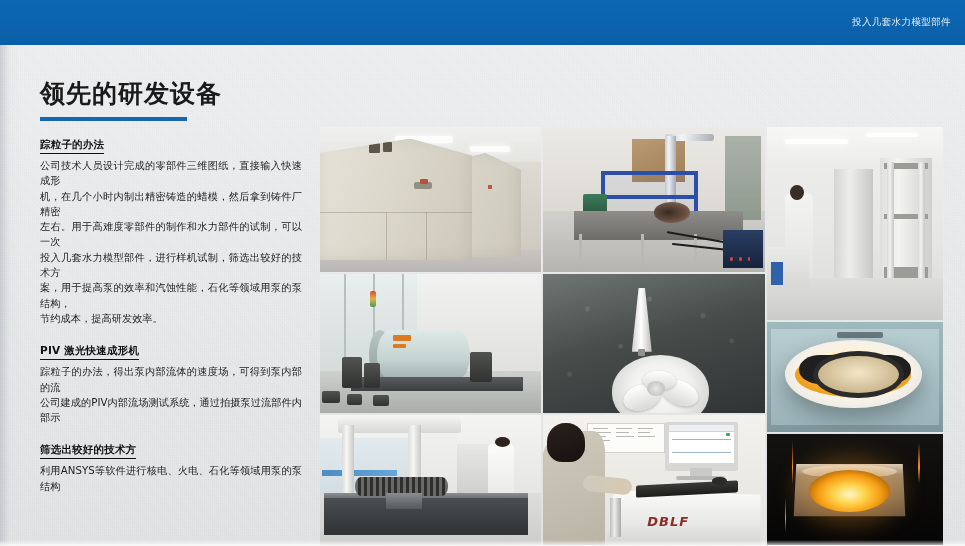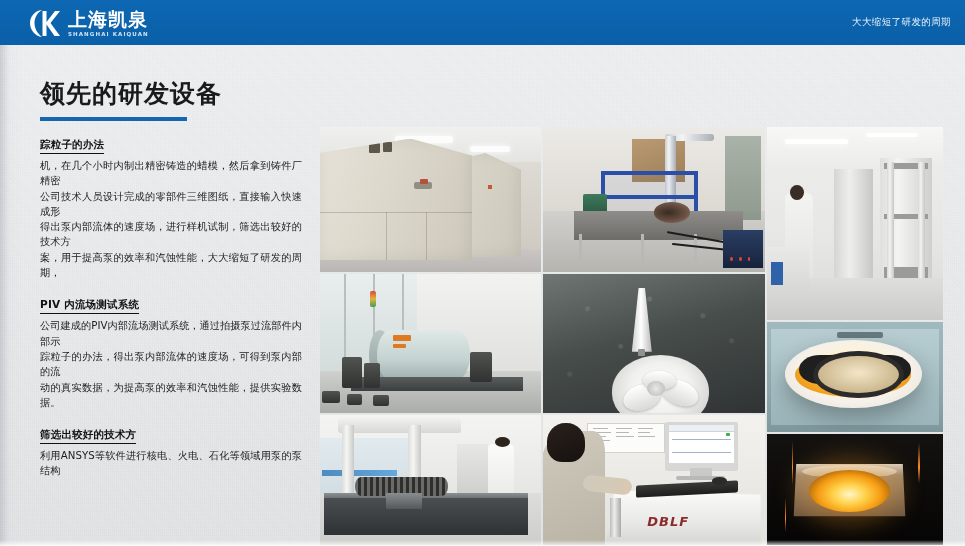--- a/index.html
+++ b/index.html
@@ -410,59 +410,48 @@
   
   .nosel { user-select: none; }
 </style>
 </head>
 <body>
 
 <div class="page nosel">
 
   <div class="header">
 
-    <div class="header-logo">
-      <div class="logo-mark">
-        <svg width="34" height="32" viewBox="0 0 34 32" aria-hidden="true">
-          <path d="M14 3 C6 4, 2 10, 2 16 C2 23, 7 29, 14 30 C9 26, 6.5 21, 6.5 16 C6.5 11, 9 6, 14 3 Z" fill="#ffffff"></path>
-          <path d="M14.5 4 L18.5 4 L18.5 15 L27 4 L32 4 L22.5 16 L32 29 L26.5 29 L18.5 17.5 L18.5 29 L14.5 29 Z" fill="#ffffff"></path>
-        </svg>
-      </div>
-      <div class="logo-text">
-        <div class="logo-cn">上海凯泉</div>
-        <div class="logo-en">SHANGHAI KAIQUAN</div>
-      </div>
-    </div>
-
-    <div class="header-slogan">大大缩短了研发的周期</div>
+
+    <div class="header-slogan">投入几套水力模型部件</div>
   </div>
 
   <div class="canvas">
 
     <div class="text-col">
 
       <h1 class="page-title">领先的研发设备</h1>
       <div class="title-rule"></div>
 
       <div class="sec">
         <div class="sec-head">踪粒子的办法</div>
         <div class="sec-body">
+          <span class="ln">公司技术人员设计完成的零部件三维图纸，直接输入快速成形</span>
           <span class="ln">机，在几个小时内制出精密铸造的蜡模，然后拿到铸件厂精密</span>
-          <span class="ln">公司技术人员设计完成的零部件三维图纸，直接输入快速成形</span>
-          <span class="ln">得出泵内部流体的速度场，进行样机试制，筛选出较好的技术方</span>
-          <span class="ln">案，用于提高泵的效率和汽蚀性能，大大缩短了研发的周期，</span>
+          <span class="ln">左右。用于高难度零部件的制作和水力部件的试制，可以一次</span>
+          <span class="ln">投入几套水力模型部件，进行样机试制，筛选出较好的技术方</span>
+          <span class="ln">案，用于提高泵的效率和汽蚀性能，石化等领域用泵的泵结构，</span>
+          <span class="ln">节约成本，提高研发效率。</span>
         </div>
       </div>
 
       <div class="sec">
-        <div class="sec-head">PIV 内流场测试系统</div>
+        <div class="sec-head">PIV 激光快速成形机</div>
         <div class="sec-body">
+          <span class="ln">踪粒子的办法，得出泵内部流体的速度场，可得到泵内部的流</span>
           <span class="ln">公司建成的PIV内部流场测试系统，通过拍摄泵过流部件内部示</span>
-          <span class="ln">踪粒子的办法，得出泵内部流体的速度场，可得到泵内部的流</span>
-          <span class="ln">动的真实数据，为提高泵的效率和汽蚀性能，提供实验数据。</span>
         </div>
       </div>
 
       <div class="sec">
         <div class="sec-head">筛选出较好的技术方</div>
         <div class="sec-body">
           <span class="ln">利用ANSYS等软件进行核电、火电、石化等领域用泵的泵结构</span>
 
         </div>
       </div>

